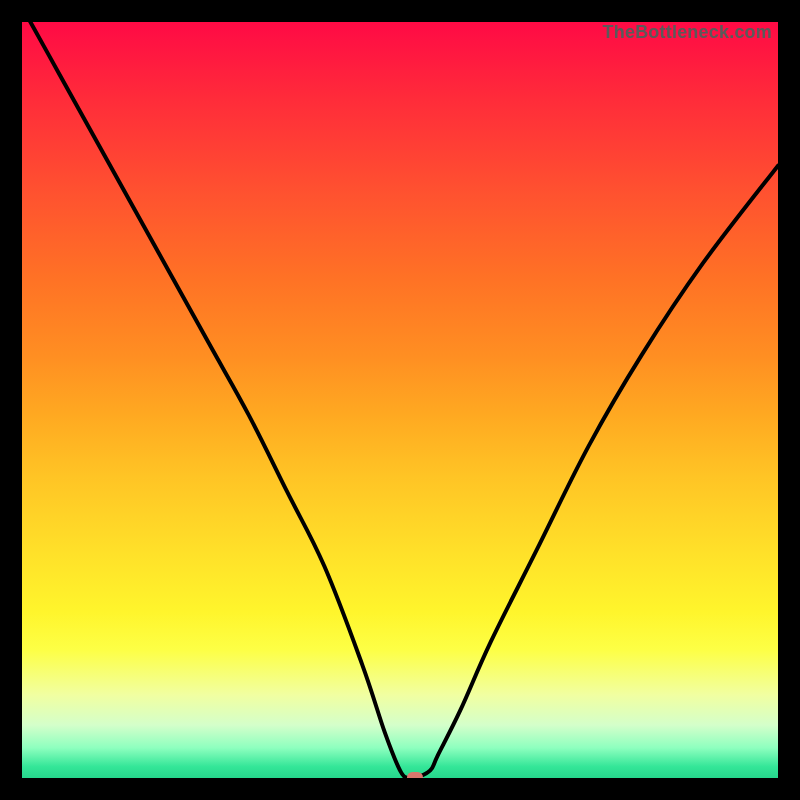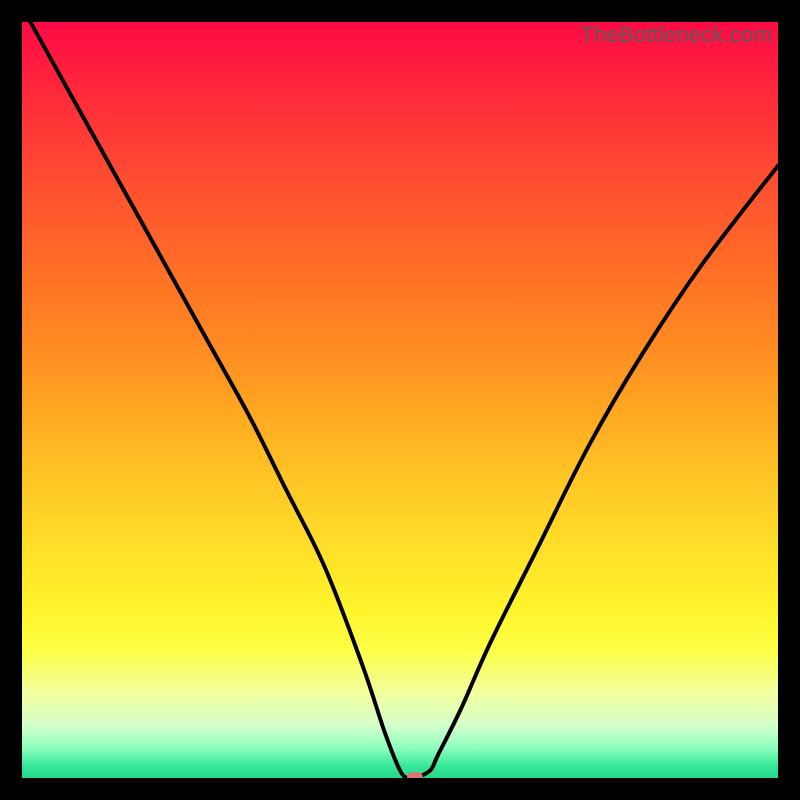--- a/index.html
+++ b/index.html
@@ -40,22 +40,22 @@
       #34e698 98.5%,
       #26d68c 100%
     );
     overflow: hidden;
   }
   .watermark {
     position: absolute;
     top: 0px;
     right: 6px;
     color: #5a5a5a;
-    font-size: 22px;
-    font-weight: 400;
+    font-size: 18px;
+    font-weight: 700;
     letter-spacing: 0.2px;
     font-family: Arial, sans-serif;
   }
   svg.curve {
     position: absolute;
     left: 0;
     top: 0;
     width: 756px;
     height: 756px;
   }

